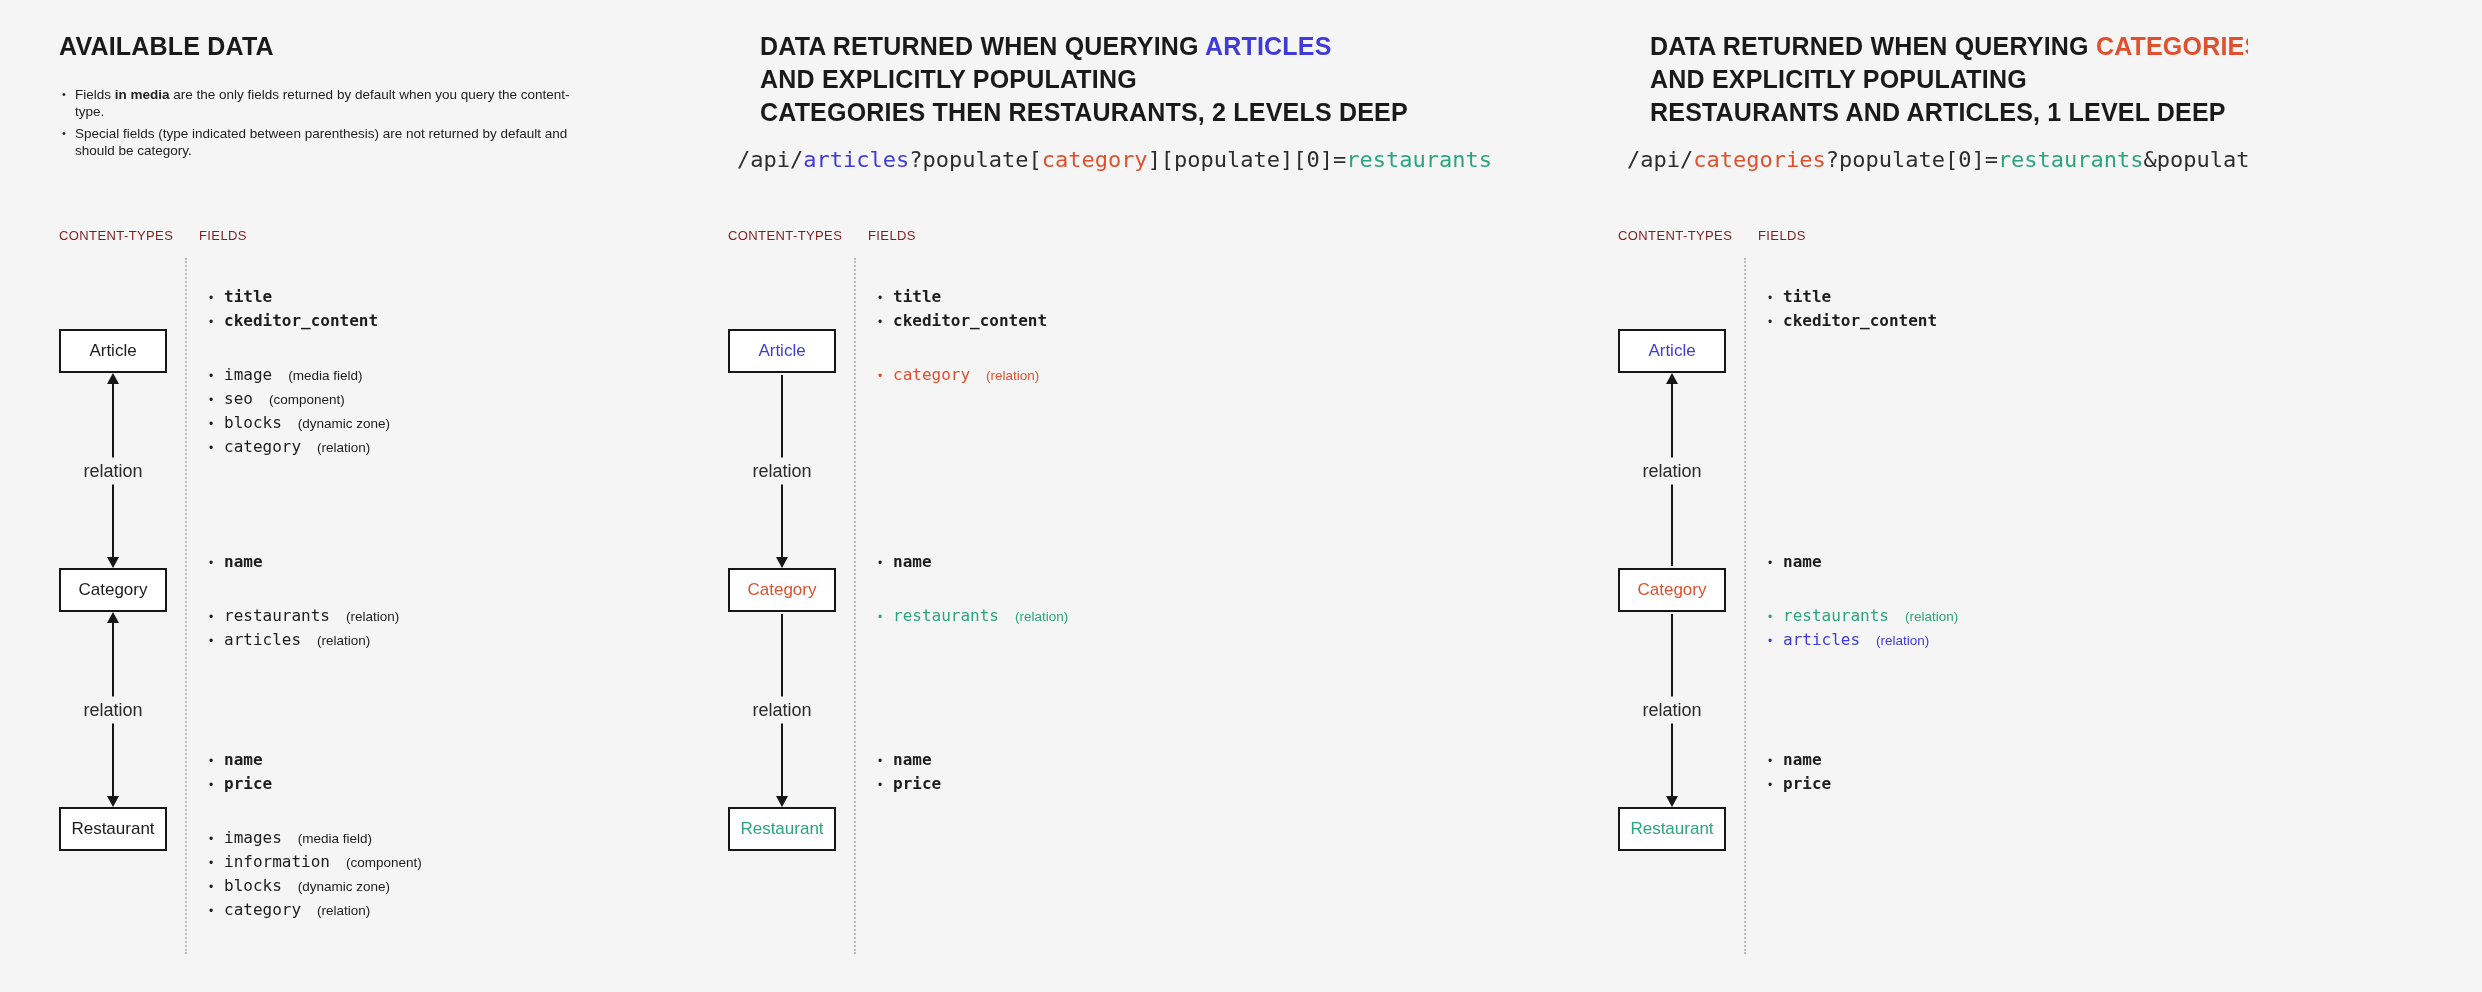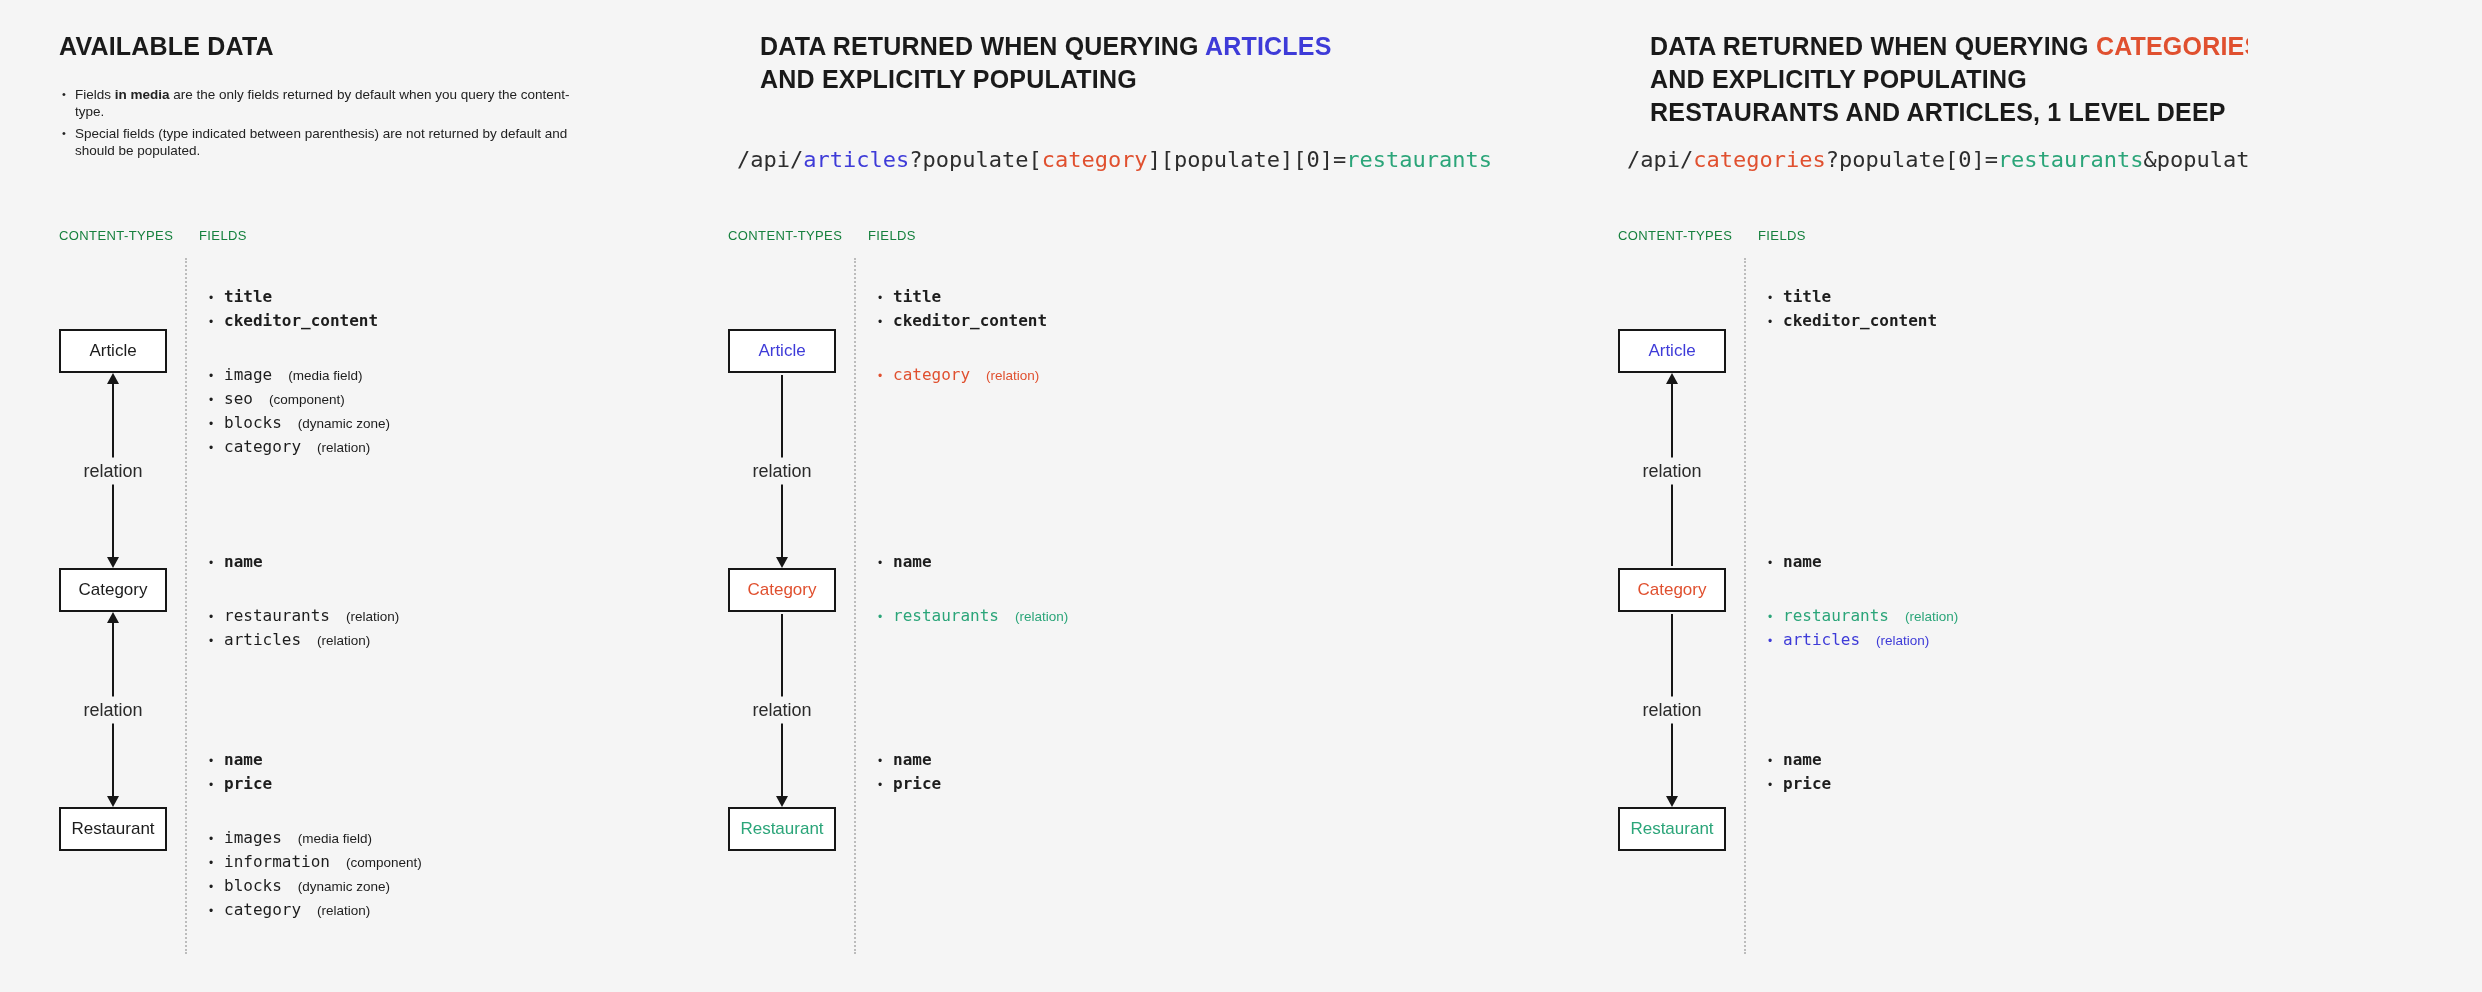--- a/index.html
+++ b/index.html
@@ -25,21 +25,21 @@
   .notes{position:absolute;left:3px;top:86px;width:525px;font-size:13.5px;line-height:17px;color:#222;}
   .note{display:flex;margin-bottom:5px;}
   .nb{flex:none;width:13px;font-size:11px;line-height:17px;}
   .nt b{font-weight:bold;}
 
   
   .code{position:absolute;left:9px;top:147px;font-family:"DejaVu Sans Mono",monospace;
     font-size:22px;white-space:nowrap;color:#2d2d2d;}
 
   
-  .col-label{position:absolute;top:228px;font-size:13px;color:#15803d;
+  .col-label{position:absolute;top:228px;font-size:13px;color:#7f1d1d;
     letter-spacing:.4px;white-space:nowrap;}
   .ct-label{left:0;}
   .f-label{left:140px;}
   .vsep{position:absolute;left:126px;top:258px;height:696px;border-left:2px dotted #bcbcbc;}
 
   
   .node{position:absolute;left:0;width:108px;height:44px;border:2px solid var(--ink);
     background:#ffffff;display:flex;align-items:center;justify-content:center;
     font-size:17px;box-sizing:border-box;}
   .n1{top:329px;}
@@ -86,21 +86,21 @@
   <section class="panel" style="left:59px">
     <h1 class="heading">AVAILABLE DATA</h1>
 
     <div class="notes">
       <div class="note">
         <span class="nb">•</span>
         <span class="nt"><span>Fields </span><b>in media</b><span> are the only fields returned by default when you query the content-type.</span></span>
       </div>
       <div class="note">
         <span class="nb">•</span>
-        <span class="nt">Special fields (type indicated between parenthesis) are not returned by default and should be populated.</span>
+        <span class="nt">Special fields (type indicated between parenthesis) are not returned by default and should be category.</span>
       </div>
     </div>
 
     <div class="col-label ct-label">CONTENT-TYPES</div>
     <div class="col-label f-label">FIELDS</div>
     <div class="vsep"></div>
 
     <div class="node n1">
         <span>Article</span>
       </div>
@@ -199,20 +199,21 @@
           <span class="fn">category</span>
           <span class="ft">(relation)</span>
         </li>
     </ul>
   </section>
 
   <section class="panel" style="left:728px">
     <div class="heading">
       <div class="h-line"><span>DATA RETURNED WHEN QUERYING </span><span class="c-blue">ARTICLES</span></div>
       <div class="h-line">AND EXPLICITLY POPULATING</div>
+      <div class="h-line">CATEGORIES THEN RESTAURANTS, 2 LEVELS DEEP</div>
     </div>
 
     <div class="code"><span>/api/</span><span class="c-blue">articles</span><span>?populate[</span><span class="c-red">category</span><span>][populate][0]=</span><span class="c-teal">restaurants</span></div>
 
     <div class="col-label ct-label">CONTENT-TYPES</div>
     <div class="col-label f-label">FIELDS</div>
     <div class="vsep"></div>
 
     <div class="node n1 c-blue">
         <span>Article</span>

